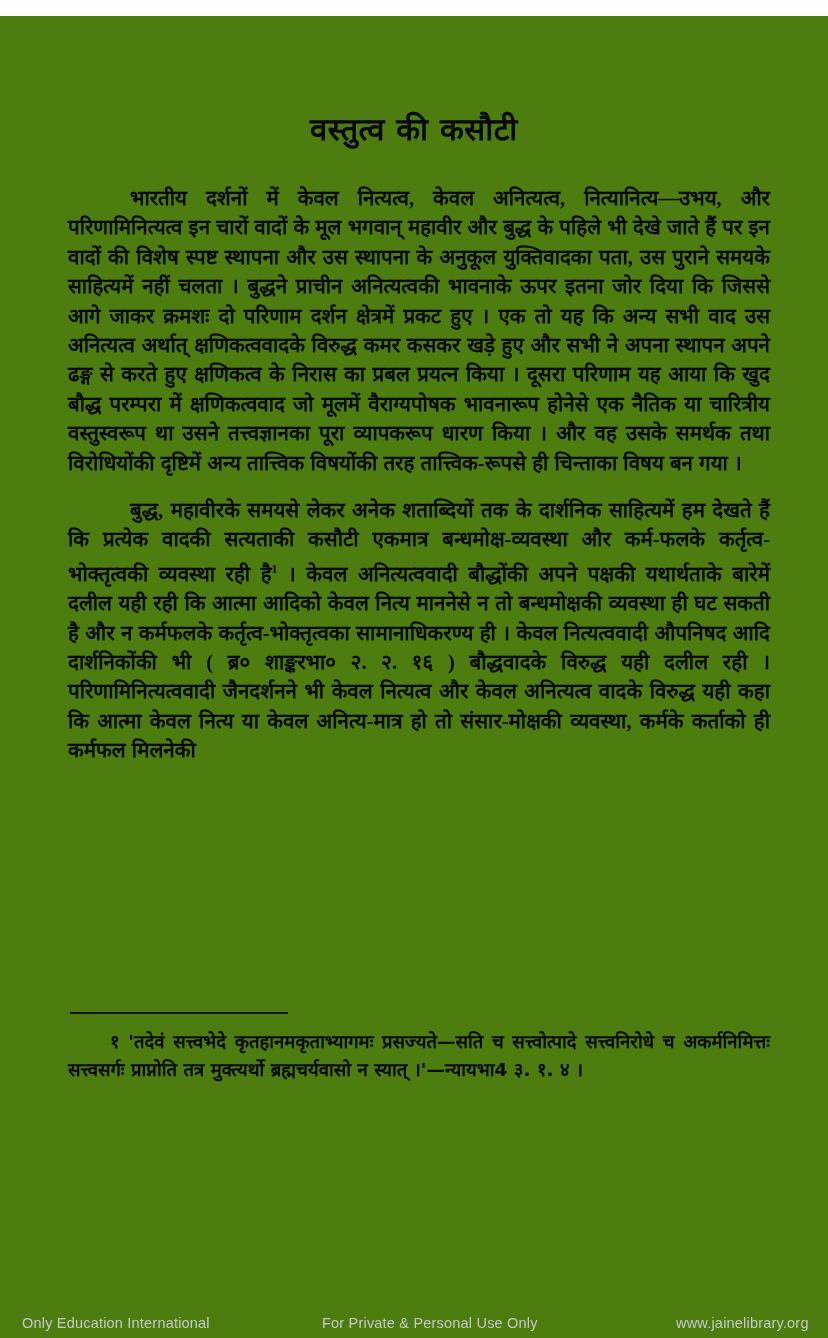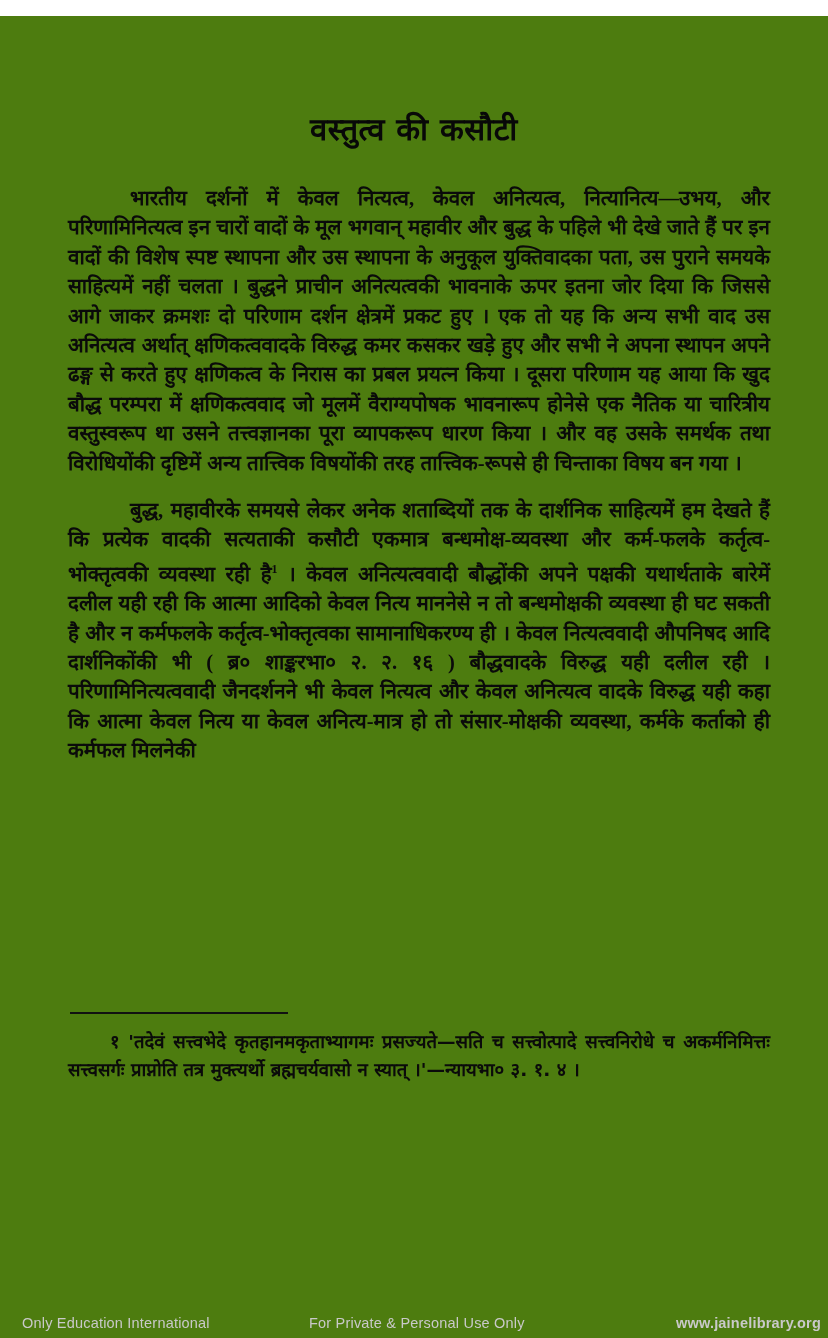--- a/index.html
+++ b/index.html
@@ -115,49 +115,48 @@
   }
 
   .footer-left {
     position: absolute;
     left: 22px;
     white-space: nowrap;
   }
 
   .footer-center {
     position: absolute;
-    left: 309px;
+    left: 322px;
     white-space: nowrap;
   }
 
   .footer-right {
     position: absolute;
     left: 676px;
     white-space: nowrap;
-    font-weight: bold;
   }
 </style>
 </head>
 <body>
 
 <div class="page">
 
   <h1 class="page-title">वस्तुत्व की कसौटी</h1>
 
   <div class="body-block">
 
     <p class="para indented">भारतीय दर्शनों में केवल नित्यत्व, केवल अनित्यत्व, नित्यानित्य—उभय, और परिणामिनित्यत्व इन चारों वादों के मूल भगवान् महावीर और बुद्ध के पहिले भी देखे जाते हैं पर इन वादों की विशेष स्पष्ट स्थापना और उस स्थापना के अनुकूल युक्तिवादका पता, उस पुराने समयके साहित्यमें नहीं चलता । बुद्धने प्राचीन अनित्यत्वकी भावनाके ऊपर इतना जोर दिया कि जिससे आगे जाकर क्रमशः दो परिणाम दर्शन क्षेत्रमें प्रकट हुए । एक तो यह कि अन्य सभी वाद उस अनित्यत्व अर्थात् क्षणिकत्ववादके विरुद्ध कमर कसकर खड़े हुए और सभी ने अपना स्थापन अपने ढङ्ग से करते हुए क्षणिकत्व के निरास का प्रबल प्रयत्न किया । दूसरा परिणाम यह आया कि खुद बौद्ध परम्परा में क्षणिकत्ववाद जो मूलमें वैराग्यपोषक भावनारूप होनेसे एक नैतिक या चारित्रीय वस्तुस्वरूप था उसने तत्त्वज्ञानका पूरा व्यापकरूप धारण किया । और वह उसके समर्थक तथा विरोधियोंकी दृष्टिमें अन्य तात्त्विक विषयोंकी तरह तात्त्विक-रूपसे ही चिन्ताका विषय बन गया ।</p>
 
     <p class="para indented"><span>बुद्ध, महावीरके समयसे लेकर अनेक शताब्दियों तक के दार्शनिक साहित्यमें हम देखते हैं कि प्रत्येक वादकी सत्यताकी कसौटी एकमात्र बन्धमोक्ष-व्यवस्था और कर्म-फलके कर्तृत्व-भोक्तृत्वकी व्यवस्था रही है</span><span class="sup">1</span><span> । केवल अनित्यत्ववादी बौद्धोंकी अपने पक्षकी यथार्थताके बारेमें दलील यही रही कि आत्मा आदिको केवल नित्य माननेसे न तो बन्धमोक्षकी व्यवस्था ही घट सकती है और न कर्मफलके कर्तृत्व-भोक्तृत्वका सामानाधिकरण्य ही । केवल नित्यत्ववादी औपनिषद आदि दार्शनिकोंकी भी ( ब्र० शाङ्करभा० २. २. १६ ) बौद्धवादके विरुद्ध यही दलील रही । परिणामिनित्यत्ववादी जैनदर्शनने भी केवल नित्यत्व और केवल अनित्यत्व वादके विरुद्ध यही कहा कि आत्मा केवल नित्य या केवल अनित्य-मात्र हो तो संसार-मोक्षकी व्यवस्था, कर्मके कर्ताको ही कर्मफल मिलनेकी</span></p>
 
   </div>
 
   <div class="footnote-rule"></div>
 
-  <p class="footnote indented"><span>१</span>&nbsp;<span>'तदेवं सत्त्वभेदे कृतहानमकृताभ्यागमः प्रसज्यते—सति च सत्त्वोत्पादे सत्त्वनिरोधे च अकर्मनिमित्तः सत्त्वसर्गः प्राप्नोति तत्र मुक्त्यर्थो ब्रह्मचर्यवासो न स्यात् ।'—न्यायभा० ३. १. ४ ।</span></p>
+  <p class="footnote indented"><span>१</span>&nbsp;<span>'तदेवं सत्त्वभेदे कृतहानमकृताभ्यागमः प्रसज्यते—सति च सत्त्वोत्पादे सत्त्वनिरोधे च अकर्मनिमित्तः सत्त्वसर्गः प्राप्नोति तत्र मुक्त्यर्थो ब्रह्मचर्यवासो न स्यात् ।'—न्यायभा4 ३. १. ४ ।</span></p>
 
   <div class="footer">
     <span class="footer-left">Only Education International</span>
     <span class="footer-center">For Private &amp; Personal Use Only</span>
     <span class="footer-right">www.jainelibrary.org</span>
   </div>
 
 </div>
 
 </body></html>

